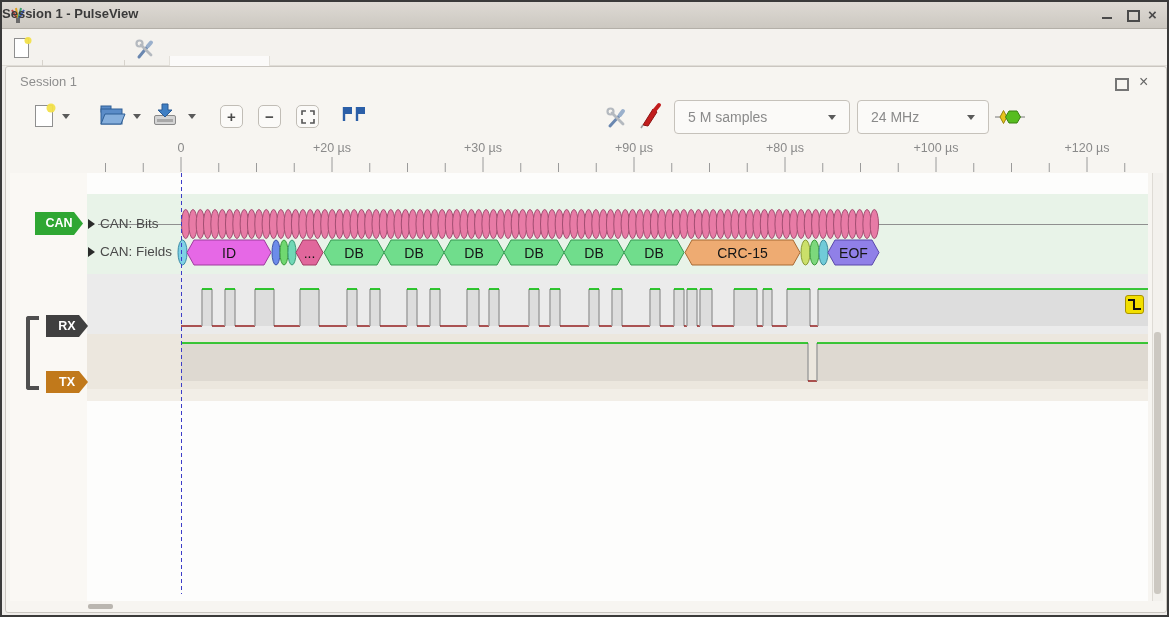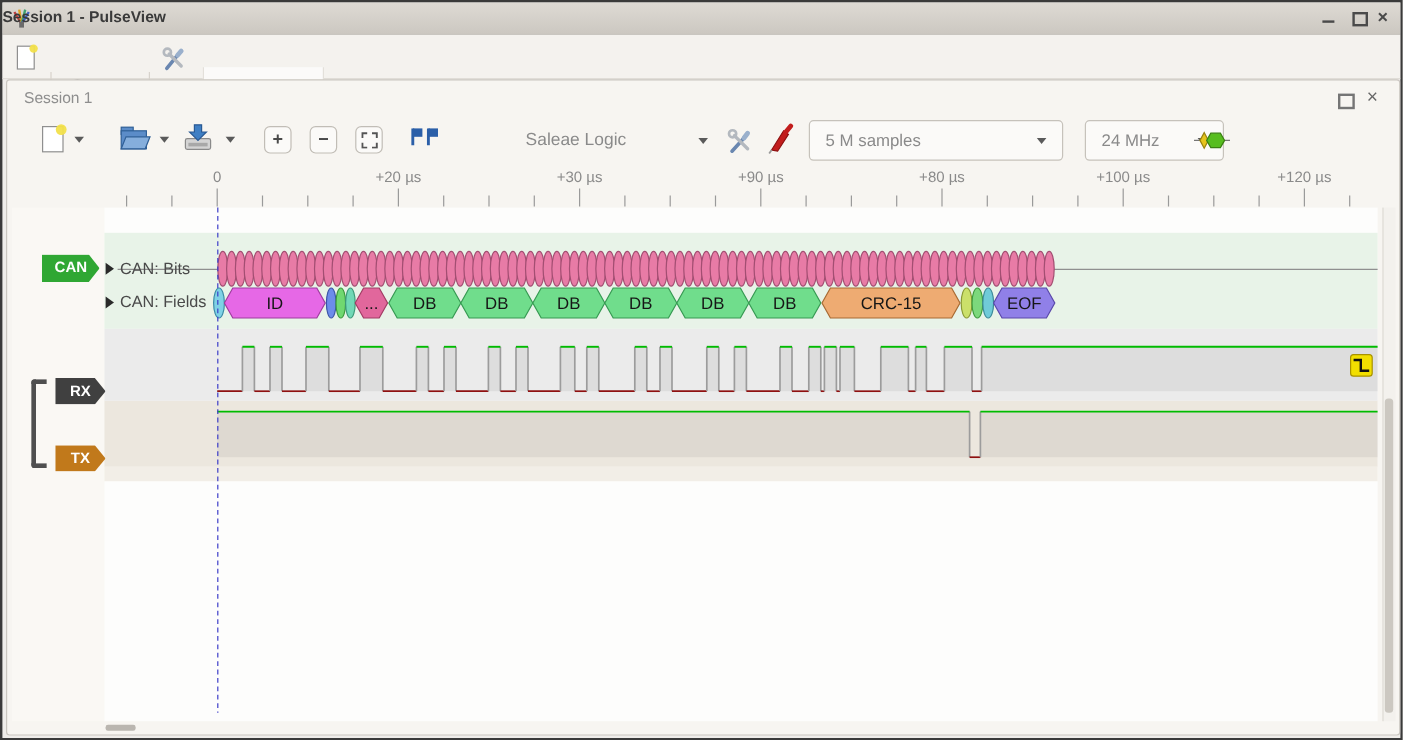--- a/index.html
+++ b/index.html
@@ -143,40 +143,36 @@
     <svg width="14" height="14" style="margin-top:4px">
       <path d="M1,5 V1 H5 M9,1 H13 V5 M13,9 V13 H9 M5,13 H1 V9" fill="none" stroke="#555" stroke-width="1.6"></path>
     </svg>
   </div>
   <svg class="abs" style="left:338px;top:103px" width="26" height="18">
     <line x1="4" y1="2" x2="4" y2="16" stroke="#2b5fa8" stroke-width="2.4"></line>
     <rect x="4" y="2" width="8" height="7" fill="#2b5fa8"></rect>
     <line x1="17" y1="2" x2="17" y2="16" stroke="#2b5fa8" stroke-width="2.4"></line>
     <rect x="17" y="2" width="8" height="7" fill="#2b5fa8"></rect>
   </svg>
-  <div id="device-combo" class="abs">
-    <span>Saleae Logic</span>
-    <div class="arrow"></div>
-  </div>
   <svg class="abs" style="left:603px;top:104px" width="24" height="24">
     <line x1="5" y1="20" x2="15" y2="9" stroke="#6a87b0" stroke-width="3" stroke-linecap="round"></line>
     <line x1="15" y1="9" x2="18" y2="5" stroke="#9ab0cc" stroke-width="4" stroke-linecap="round"></line>
     <line x1="7" y1="7" x2="18" y2="18" stroke="#b4b9bf" stroke-width="2.8" stroke-linecap="round"></line>
     <circle cx="5.5" cy="5.5" r="3" fill="none" stroke="#b4b9bf" stroke-width="2.2"></circle>
   </svg>
   <svg class="abs" style="left:638px;top:100px" width="24" height="28">
     <polygon points="3,23 13,7 17,10 8,24" fill="#c21d1d" stroke="#8e1212"></polygon>
     <line x1="14.5" y1="8.5" x2="19" y2="3" stroke="#c21d1d" stroke-width="4" stroke-linecap="round"></line>
     <line x1="3" y1="23" x2="1" y2="26" stroke="#9a9a9a" stroke-width="1.5"></line>
   </svg>
-  <div class="abs combo" style="left:672px;top:98px;width:212px;height:34px">
+  <div class="abs combo" style="left:672px;top:98px;width:176px;height:34px">
     <span>5 M samples</span>
     <div class="arrow"></div>
   </div>
-  <div class="abs combo" style="left:902px;top:98px;width:116px;height:34px">
+  <div class="abs combo" style="left:855px;top:98px;width:132px;height:34px">
     <span>24 MHz</span>
     <div class="arrow"></div>
   </div>
   <svg class="abs" style="left:993px;top:106px" width="30" height="18">
     <line x1="0" y1="9" x2="30" y2="9" stroke="#777" stroke-width="1"></line>
     <polygon points="5,9 8.5,2.5 12,9 8.5,15.5" fill="#e6c41c" stroke="#9a8410"></polygon>
     <polygon points="14,3 22,3 25.5,9 22,15 14,15 10.5,9" fill="#57bd1f" stroke="#3a8012"></polygon>
   </svg>
 
   <div id="ruler-labels">

